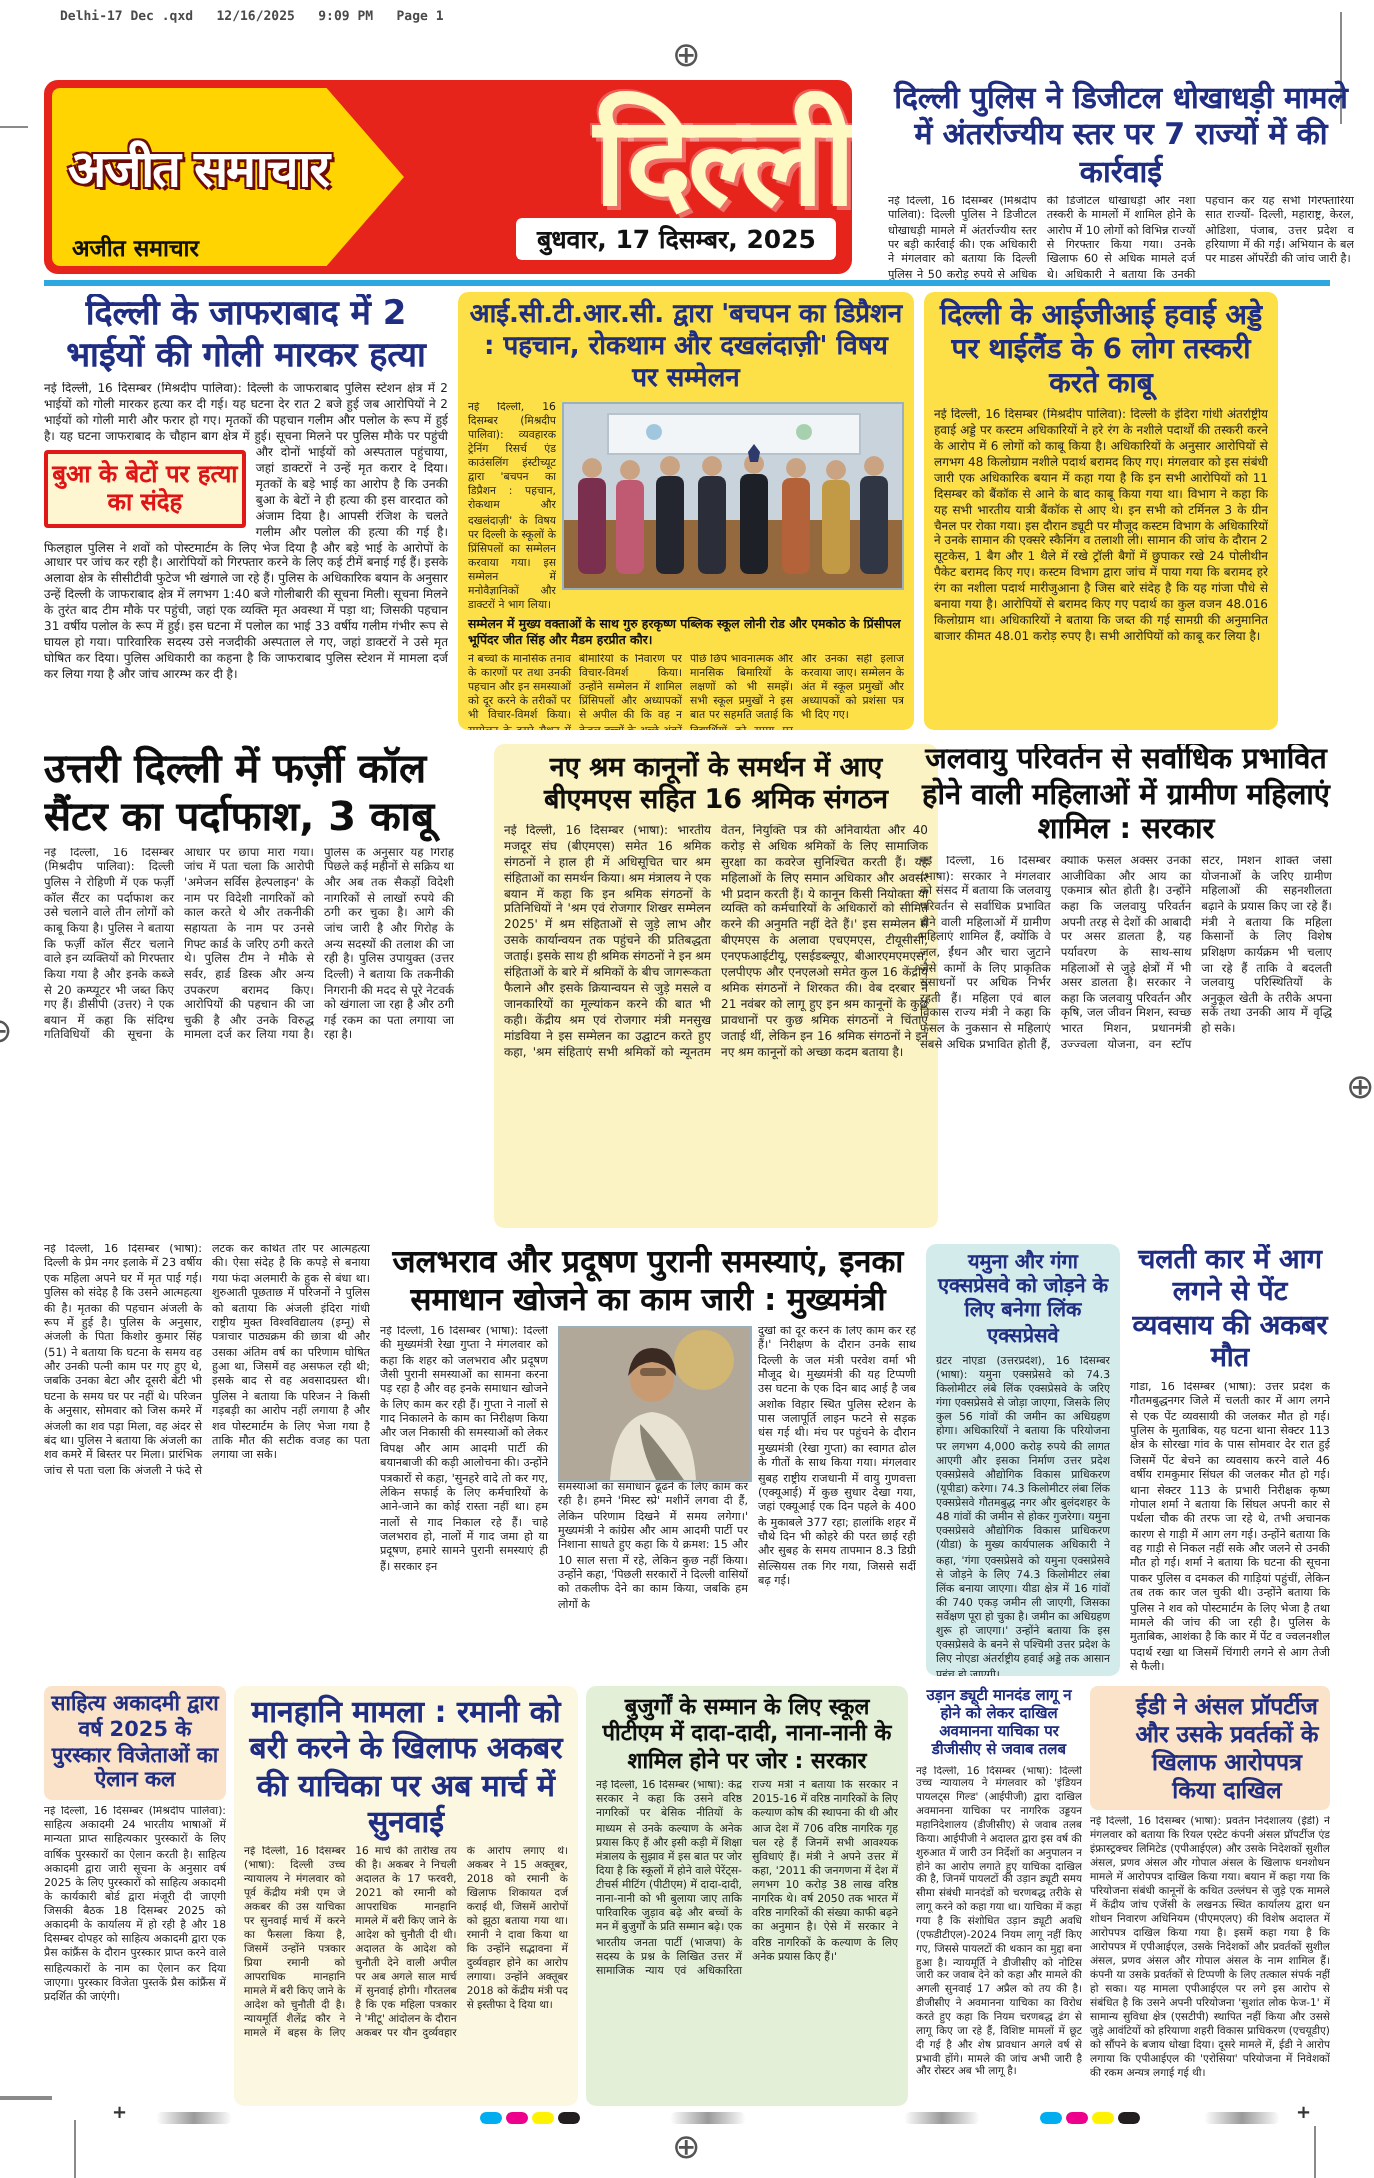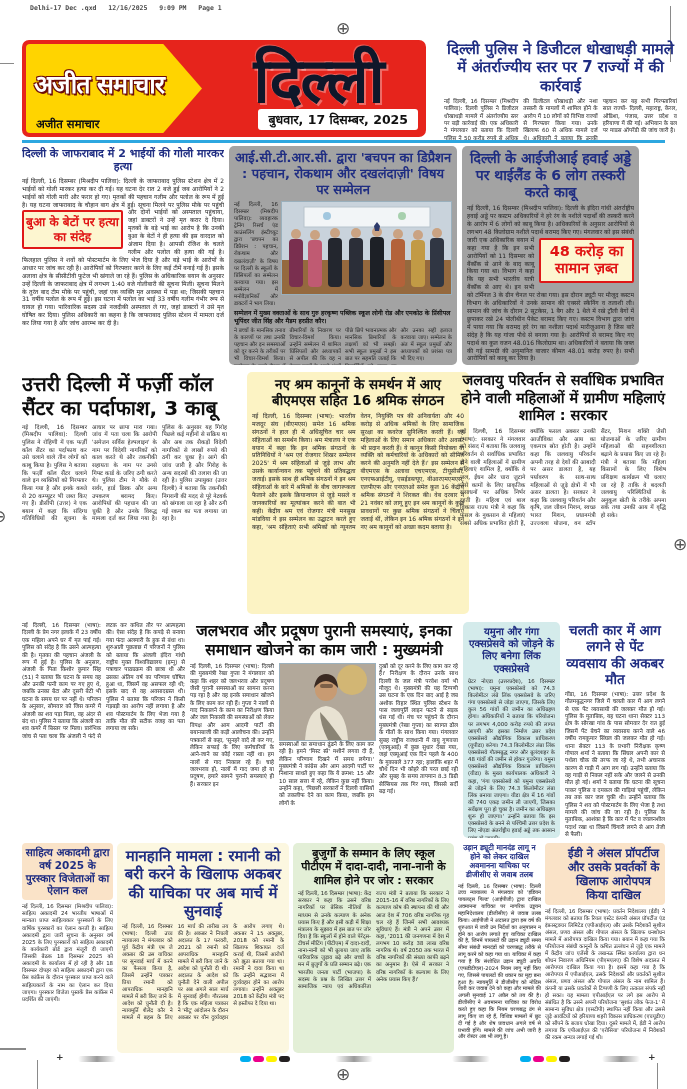--- a/index.html
+++ b/index.html
@@ -10,38 +10,38 @@
   .regmark{position:absolute;color:#555;font-size:17px;line-height:1;}
   .cropline{position:absolute;background:#8a8a8a;}
   
   .masthead-red{position:absolute;left:22px;top:40px;width:404px;height:97px;background:#e6241c;
         border-radius:7px;overflow:hidden;}
   .yellow-flag{position:absolute;left:4px;top:4px;width:176px;height:89px;background:#ffd400;
         clip-path:polygon(0 0,78% 0,100% 50%,78% 100%,0 100%);border-radius:4px;}
   .brand-big{position:absolute;left:12px;top:26px;width:190px;font-size:25px;font-weight:900;color:#fff;
         letter-spacing:-1px;text-shadow:1.5px 1.5px 0 #6d0b08,-1px -1px 0 #6d0b08,1px -1px 0 #6d0b08,-1px 1px 0 #6d0b08;}
   .brand-small{position:absolute;left:14px;top:76px;font-size:11.5px;font-weight:bold;color:#111;}
-  .city-title{position:absolute;left:188px;top:-4px;width:216px;text-align:center;font-size:62px;
-        font-weight:900;color:#0f172a;letter-spacing:-2px;
+  .city-title{position:absolute;left:188px;top:-4px;width:216px;text-align:right;font-size:62px;
+        font-weight:900;color:#fef9c3;letter-spacing:-2px;
         text-shadow:2px 2px 0 #ffffff55,-1px -1px 0 #ffffff40;}
   .date-pill{position:absolute;right:8px;bottom:7px;background:#fff;border-radius:3px;
         padding:2px 10px;font-size:12.5px;font-weight:bold;color:#111;}
   .blue-rule{position:absolute;left:22px;top:140px;width:643px;height:3px;background:#2da7e0;}
   
   .art{position:absolute;overflow:hidden;box-sizing:border-box;}
   .hl{margin:0 0 3px 0;text-align:center;font-weight:900;line-height:1.22;}
   .navy{color:#1f2d82;}
   .blk{color:#0e0e0e;}
   .blue{color:#1d4fa1;}
   .body{font-size:6px;line-height:1.32;text-align:justify;color:#222;overflow:hidden;}
   .cols-2{columns:2;column-gap:5px;}
   .cols-3{columns:3;column-gap:5px;}
   .cols-4{columns:4;column-gap:4px;}
   .tint{border-radius:5px;padding:4px 5px;}
-  .bg-lblue{background:#a3a3a3;}
+  .bg-lblue{background:#fde047;}
   .bg-yel{background:#fcf3c4;}
   .bg-cyan{background:#d4ebeb;}
   .bg-green{background:#e3efd7;}
   .bg-cream{background:#fcf7e0;}
   .hd-peach{background:#fae3c8;border-radius:4px;padding:3px 2px;}
   .inset-box{background:#fdf6d0;border:2px solid #e01818;text-align:center;font-weight:900;
         color:#e01414;border-radius:2px;padding:3px 2px;line-height:1.2;}
   .fl-l{float:left;width:46%;margin:2px 5px 2px 0;}
   .fl-r{float:right;width:52%;margin:2px 0 2px 5px;}
   .photo-fig{display:block;border:1px solid #9ab0bd;background:#c8d4de;}
@@ -77,21 +77,21 @@
   </div>
 
   <div class="art" style="left:444px;top:40px;width:233px;height:100px;">
     <h2 class="hl navy" style="font-size:15px;">दिल्ली पुलिस ने डिजीटल धोखाधड़ी मामले में अंतर्राज्यीय स्तर पर 7 राज्यों में की कार्रवाई</h2>
     <div class="body cols-3" style="height:58px;font-size:5.6px;">नई दिल्ली, 16 दिसम्बर (मिश्रदीप पालिवा): दिल्ली पुलिस ने डिजीटल धोखाधड़ी मामले में अंतर्राज्यीय स्तर पर बड़ी कार्रवाई की। एक अधिकारी ने मंगलवार को बताया कि दिल्ली पुलिस ने 50 करोड़ रुपये से अधिक की डिजीटल धोखाधड़ी और नशा तस्करी के मामलों में शामिल होने के आरोप में 10 लोगों को विभिन्न राज्यों से गिरफ्तार किया गया। उनके खिलाफ 60 से अधिक मामले दर्ज थे। अधिकारी ने बताया कि उनकी पहचान कर यह सभी गिरफ्तारियां सात राज्यों- दिल्ली, महाराष्ट्र, केरल, ओडिशा, पंजाब, उत्तर प्रदेश व हरियाणा में की गई। अभियान के बल पर माडस ऑपरेंडी की जांच जारी है।</div>
   </div>
 
   <div class="blue-rule"></div>
 
   <div class="art" style="left:22px;top:147px;width:202px;height:217px;">
-    <h2 class="hl navy" style="font-size:11px;">दिल्ली के जाफराबाद में 2 भाईयों की गोली मारकर हत्या</h2>
+    <h2 class="hl navy" style="font-size:17px;">दिल्ली के जाफराबाद में 2 भाईयों की गोली मारकर हत्या</h2>
     <div class="body" style="height:168px;font-size:6px;">
       <span>नई दिल्ली, 16 दिसम्बर (मिश्रदीप पालिवा): दिल्ली के जाफराबाद पुलिस स्टेशन क्षेत्र में 2 भाईयों को गोली मारकर हत्या कर दी गई। यह घटना देर रात 2 बजे हुई जब आरोपियों ने 2 भाईयों को गोली मारी और फरार हो गए। मृतकों की पहचान गलीम और पलोल के रूप में हुई है। यह घटना जाफराबाद के चौहान बाग क्षेत्र में हुई। सूचना मिलने पर पुलिस मौके पर</span>
       <div class="inset-box fl-l" style="font-size:12px;">बुआ के बेटों पर हत्या का संदेह</div>
       <span>पहुंची और दोनों भाईयों को अस्पताल पहुंचाया, जहां डाक्टरों ने उन्हें मृत करार दे दिया। मृतकों के बड़े भाई का आरोप है कि उनकी बुआ के बेटों ने ही हत्या की इस वारदात को अंजाम दिया है। आपसी रंजिश के चलते गलीम और पलोल की हत्या की गई है। फिलहाल पुलिस ने शवों को पोस्टमार्टम के लिए भेज दिया है और बड़े भाई के आरोपों के आधार पर जांच कर रही है। आरोपियों को गिरफ्तार करने के लिए कई टीमें बनाई गई हैं। इसके अलावा क्षेत्र के सीसीटीवी फुटेज भी खंगाले जा रहे हैं। पुलिस के अधिकारिक बयान के अनुसार उन्हें दिल्ली के जाफराबाद क्षेत्र में लगभग 1:40 बजे गोलीबारी की सूचना मिली। सूचना मिलने के तुरंत बाद टीम मौके पर पहुंची, जहां एक व्यक्ति मृत अवस्था में पड़ा था; जिसकी पहचान 31 वर्षीय पलोल के रूप में हुई। इस घटना में पलोल का भाई 33 वर्षीय गलीम गंभीर रूप से घायल हो गया। पारिवारिक सदस्य उसे नजदीकी अस्पताल ले गए, जहां डाक्टरों ने उसे मृत घोषित कर दिया। पुलिस अधिकारी का कहना है कि जाफराबाद पुलिस स्टेशन में मामला दर्ज कर लिया गया है और जांच आरम्भ कर दी है।</span>
     </div>
   </div>
 
   <div class="art tint bg-lblue" style="left:229px;top:146px;width:228px;height:219px;">
     <h2 class="hl navy" style="font-size:13px;">आई.सी.टी.आर.सी. द्वारा 'बचपन का डिप्रैशन : पहचान, रोकथाम और दखलंदाज़ी' विषय पर सम्मेलन</h2>
     <div style="display:flex;gap:3px;">
@@ -126,21 +126,20 @@
       </svg>
     </div>
     <div class="caption">सम्मेलन में मुख्य वक्ताओं के साथ गुरु हरकृष्ण पब्लिक स्कूल लोनी रोड और एमकोठ के प्रिंसीपल भूपिंदर जीत सिंह और मैडम हरप्रीत कौर।</div>
     <div class="body cols-4" style="height:70px;font-size:5.4px;">ने बच्चों के मानसिक तनाव के कारणों पर तथा उनकी पहचान और इन समस्याओं को दूर करने के तरीकों पर भी विचार-विमर्श किया। सम्मेलन के दूसरे सैशन में शामिल हुए वक्ताओं ने बच्चों में मानसिक बीमारियों के निवारण पर विचार-विमर्श किया। उन्होंने सम्मेलन में शामिल प्रिंसिपलों और अध्यापकों से अपील की कि वह न केवल बच्चों के अच्छे अंकों और शैक्षणिक विकास को ही न देखें, बल्कि उनके पीछे छिपे भावनात्मक और मानसिक बिमारियों के लक्षणों को भी समझें। सभी स्कूल प्रमुखों ने इस बात पर सहमति जताई कि विद्यार्थियों को समय पर पहचान कर मानसिक रूप से मजबूत बनाया जाए और उनका सही इलाज करवाया जाए। सम्मेलन के अंत में स्कूल प्रमुखों और अध्यापकों को प्रशंसा पत्र भी दिए गए।</div>
   </div>
 
   <div class="art tint bg-lblue" style="left:462px;top:146px;width:177px;height:219px;">
     <h2 class="hl navy" style="font-size:14px;">दिल्ली के आईजीआई हवाई अड्डे पर थाईलैंड के 6 लोग तस्करी करते काबू</h2>
     <div class="body" style="height:178px;font-size:6px;">
       <span>नई दिल्ली, 16 दिसम्बर (मिश्रदीप पालिवा): दिल्ली के इंदिरा गांधी अंतर्राष्ट्रीय हवाई अड्डे पर कस्टम अधिकारियों ने हरे रंग के नशीले पदार्थों की तस्करी करने के आरोप में 6 लोगों को काबू किया है। अधिकारियों के अनुसार आरोपियों से लगभग 48 किलोग्राम नशीले पदार्थ बरामद किए गए। मंगलवार को इस संबंधी जारी एक</span>
-      <div class="inset-box fl-r" style="font-size:14.5px;">48 करोड़ का सामान ज़ब्त</div>
       <span>अधिकारिक बयान में कहा गया है कि इन सभी आरोपियों को 11 दिसम्बर को बैंकॉक से आने के बाद काबू किया गया था। विभाग ने कहा कि यह सभी भारतीय यात्री बैंकॉक से आए थे। इन सभी को टर्मिनल 3 के ग्रीन चैनल पर रोका गया। इस दौरान ड्यूटी पर मौजूद कस्टम विभाग के अधिकारियों ने उनके सामान की एक्सरे स्कैनिंग व तलाशी ली। सामान की जांच के दौरान 2 सूटकेस, 1 बैग और 1 थैले में रखे ट्रॉली बैगों में छुपाकर रखे 24 पोलीथीन पैकेट बरामद किए गए। कस्टम विभाग द्वारा जांच में पाया गया कि बरामद हरे रंग का नशीला पदार्थ मारीजुआना है जिस बारे संदेह है कि यह गांजा पौधे से बनाया गया है। आरोपियों से बरामद किए गए पदार्थ का कुल वजन 48.016 किलोग्राम था। अधिकारियों ने बताया कि जब्त की गई सामग्री की अनुमानित बाजार कीमत 48.01 करोड़ रुपए है। सभी आरोपियों को काबू कर लिया है।</span>
     </div>
   </div>
 
   <div class="art" style="left:22px;top:372px;width:205px;height:242px;">
     <h2 class="hl blk" style="font-size:20px;text-align:left;">उत्तरी दिल्ली में फर्ज़ी कॉल सैंटर का पर्दाफाश, 3 काबू</h2>
     <div class="body cols-3" style="height:182px;font-size:5.8px;">नई दिल्ली, 16 दिसम्बर (मिश्रदीप पालिवा): दिल्ली पुलिस ने रोहिणी में एक फर्ज़ी कॉल सैंटर का पर्दाफाश कर उसे चलाने वाले तीन लोगों को काबू किया है। पुलिस ने बताया कि फर्ज़ी कॉल सैंटर चलाने वाले इन व्यक्तियों को गिरफ्तार किया गया है और इनके कब्जे से 20 कम्प्यूटर भी जब्त किए गए हैं। डीसीपी (उत्तर) ने एक बयान में कहा कि संदिग्ध गतिविधियों की सूचना के आधार पर छापा मारा गया। जांच में पता चला कि आरोपी 'अमेजन सर्विस हेल्पलाइन' के नाम पर विदेशी नागरिकों को काल करते थे और तकनीकी सहायता के नाम पर उनसे गिफ्ट कार्ड के जरिए ठगी करते थे। पुलिस टीम ने मौके से सर्वर, हार्ड डिस्क और अन्य उपकरण बरामद किए। आरोपियों की पहचान की जा चुकी है और उनके विरुद्ध मामला दर्ज कर लिया गया है। पुलिस के अनुसार यह गिरोह पिछले कई महीनों से सक्रिय था और अब तक सैकड़ों विदेशी नागरिकों से लाखों रुपये की ठगी कर चुका है। आगे की जांच जारी है और गिरोह के अन्य सदस्यों की तलाश की जा रही है। पुलिस उपायुक्त (उत्तर दिल्ली) ने बताया कि तकनीकी निगरानी की मदद से पूरे नेटवर्क को खंगाला जा रहा है और ठगी गई रकम का पता लगाया जा रहा है।</div>
   </div>
 
   <div class="art tint bg-yel" style="left:247px;top:372px;width:222px;height:242px;">

